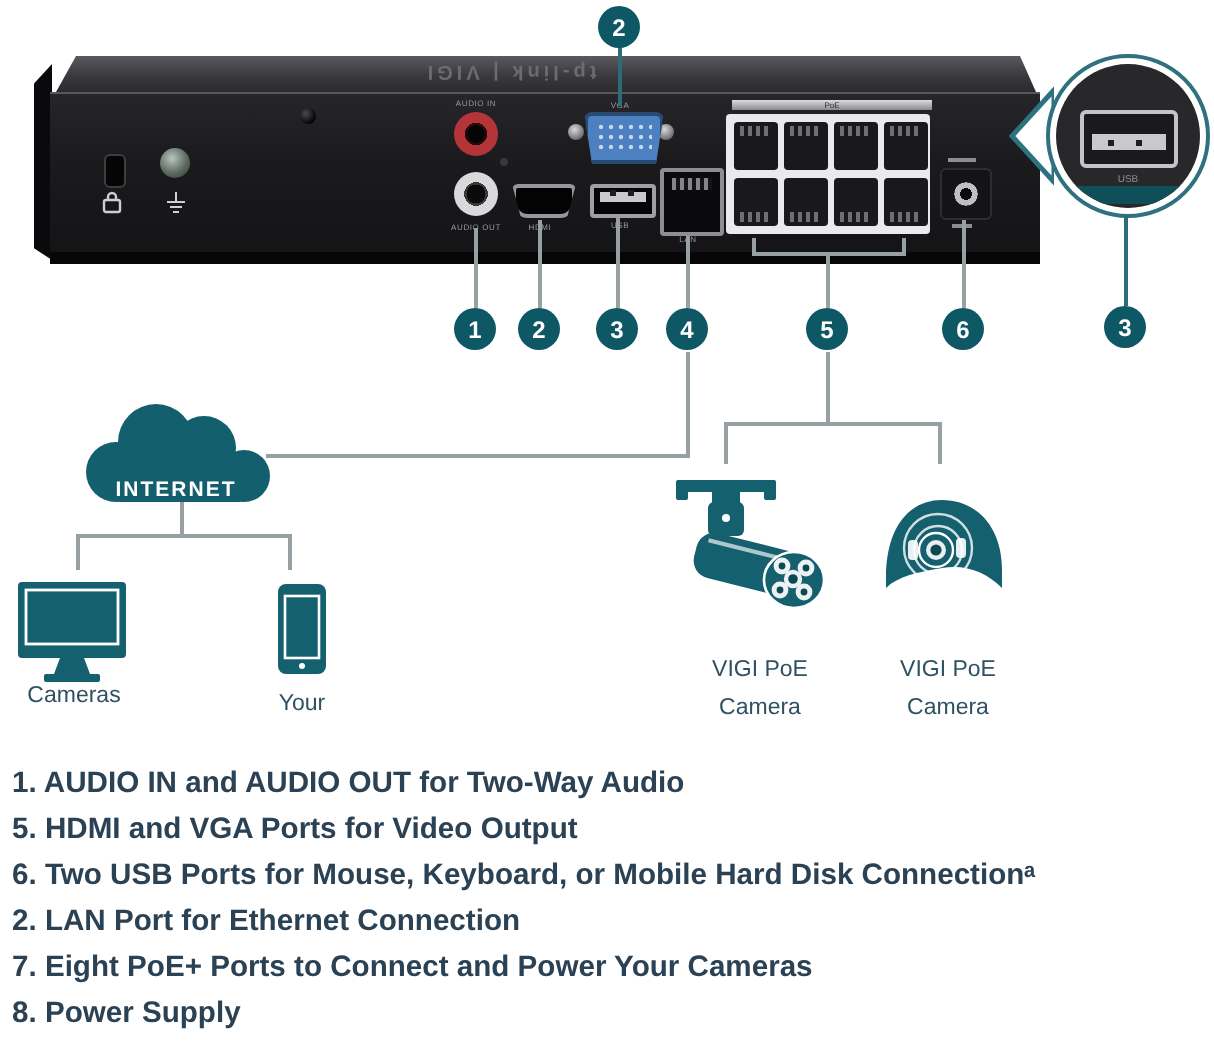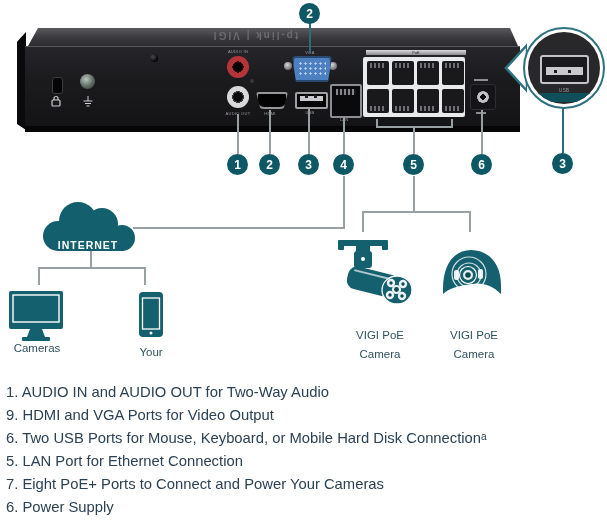--- a/index.html
+++ b/index.html
@@ -71,21 +71,21 @@
     font-size:12px;font-weight:bold;display:flex;align-items:center;justify-content:center;}
   .vline{width:2px;background:#97a1a3;}
   .hline{height:2px;background:#97a1a3;}
   .teal-line{background:#2c6c78;}
   
   .diag-label{font-size:11.5px;color:#2f5162;text-align:center;}
   .cloud-text{position:absolute;left:0;top:16px;width:100%;height:100%;display:flex;
     align-items:center;justify-content:center;color:#fff;font-size:10.5px;
     font-weight:bold;letter-spacing:1px;padding-top:4px;box-sizing:border-box;}
   
-  .legend{left:6px;top:381px;width:598px;}
+  .legend{left:6px;top:381px;width:598px;font-weight:bold;}
   .legend div{font-size:14.8px;color:#2b4154;line-height:23px;white-space:nowrap;}
 </style>
 </head>
 <body>
 
 <div id="stage">
 
   <div>
     <div class="abs dev-side"></div>
     <div class="abs dev-top"></div>
@@ -292,20 +292,20 @@
     <circle cx="27" cy="32" r="5" fill="#ffffff" opacity="0.9"></circle>
     <circle cx="27" cy="32" r="2.8" fill="#0e4953"></circle>
   </svg>
   <div class="abs diag-label" style="left:434px;top:326px;width:80px;line-height:19px;">
     <div>VIGI PoE</div>
     <div>Camera</div>
   </div>
 
   <div class="abs legend">
     <div>1. AUDIO IN and AUDIO OUT for Two-Way Audio</div>
-    <div>9. HDMI and VGA Ports for Video Output</div>
+    <div>5. HDMI and VGA Ports for Video Output</div>
     <div>6. Two USB Ports for Mouse, Keyboard, or Mobile Hard Disk Connectionᵃ</div>
-    <div>5. LAN Port for Ethernet Connection</div>
+    <div>2. LAN Port for Ethernet Connection</div>
     <div>7. Eight PoE+ Ports to Connect and Power Your Cameras</div>
-    <div>6. Power Supply</div>
+    <div>8. Power Supply</div>
   </div>
 
 </div>
 
 </body></html>

